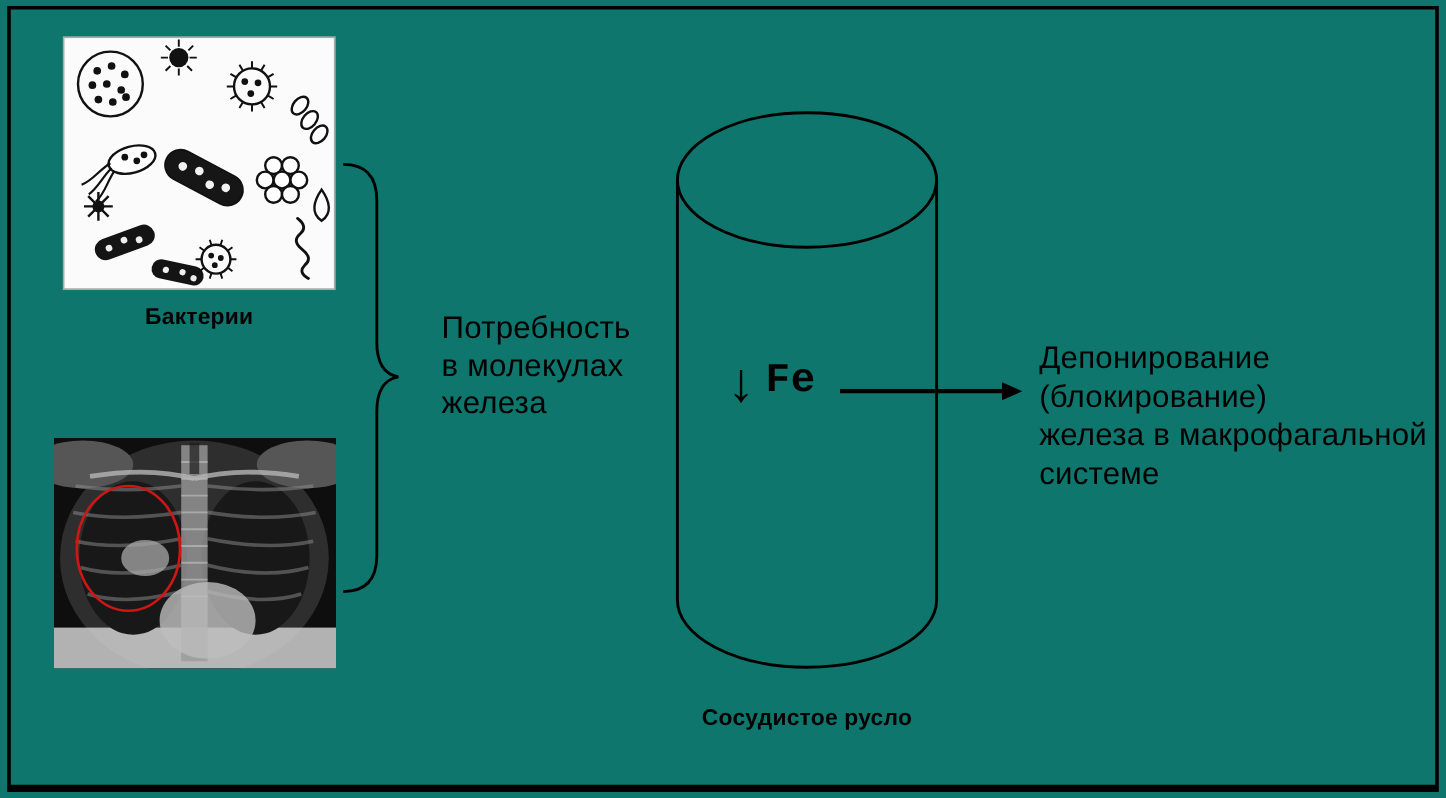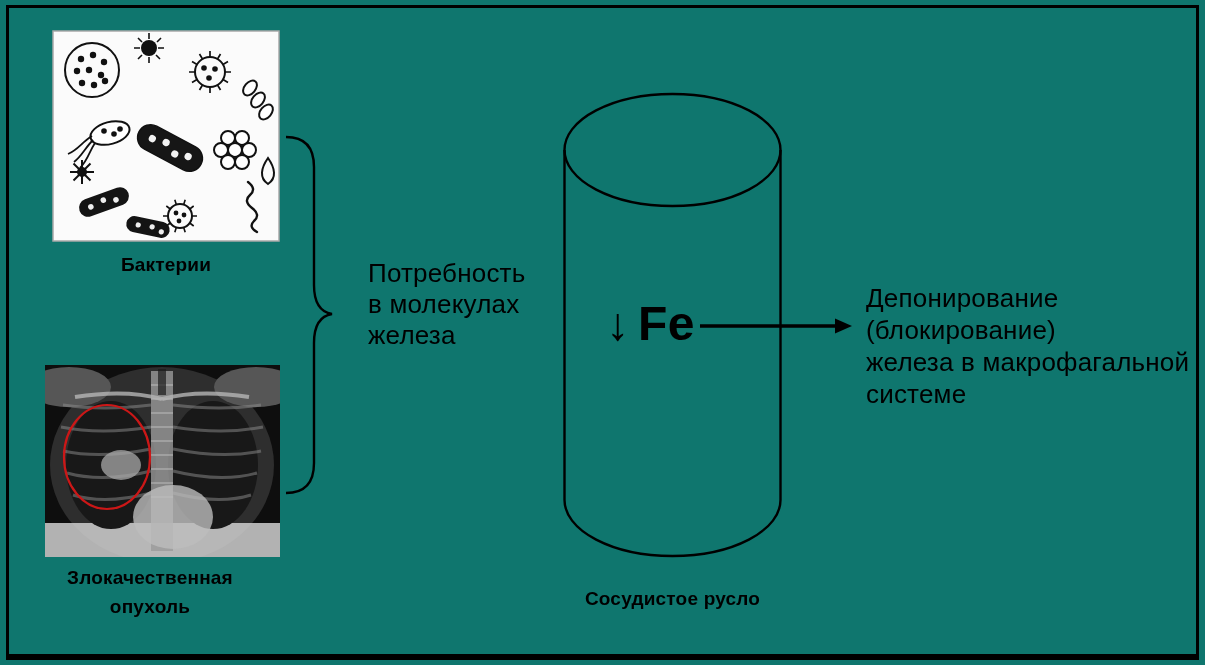--- a/index.html
+++ b/index.html
@@ -9,21 +9,21 @@
   .frame { position:absolute; left:6px; top:5px; right:6px; bottom:5px;
            border:3px solid #000; border-bottom-width:6px; }
   .abs { position:absolute; }
   .caption { font-weight:700; font-size:19px; line-height:29px; text-align:center;
              white-space:pre-line; letter-spacing:0.2px; }
   .sidetext { font-weight:400; font-size:26px; line-height:31px; text-align:left;
               white-space:pre-line; letter-spacing:0.2px; }
   .deposition { line-height:32px; }
   .fe-row { display:flex; align-items:center; }
   .fe-down { font-size:46px; font-weight:700; line-height:44px; }
-  .fe-sym { font-size:48px; font-weight:700; margin-left:9px; letter-spacing:0.5px; }
+  .fe-sym { font-size:34px; font-weight:700; margin-left:9px; letter-spacing:0.5px;font-family:Liberation Mono, monospace; }
 </style>
 </head>
 <body>
 
 <div class="stage">
   <div class="frame"></div>
 
   <svg class="abs" style="left:52px;top:30px" width="228" height="212" viewBox="0 0 228 212">
     <rect x="1" y="1" width="226" height="210" fill="#fbfbfb" stroke="#a9a9a9" stroke-width="1.5"></rect>
 
@@ -149,22 +149,20 @@
     <rect x="106" y="6" width="22" height="180" fill="#9a9a9a" opacity="0.8"></rect>
     <path d="M106 20 H128 M106 34 H128 M106 48 H128 M106 62 H128 M106 76 H128 M106 90 H128 M106 104 H128 M106 118 H128 M106 132 H128" stroke="#c9c9c9" stroke-width="1.6" opacity="0.55"></path>
     <rect x="113" y="4" width="8" height="26" fill="#1c1c1c" opacity="0.7"></rect>
     <path d="M117 34 Q80 24 30 32" stroke="#b5b5b5" stroke-width="4" fill="none" opacity="0.8"></path>
     <path d="M117 34 Q154 24 204 32" stroke="#b5b5b5" stroke-width="4" fill="none" opacity="0.8"></path>
     <ellipse cx="128" cy="152" rx="40" ry="32" fill="#bdbdbd" opacity="0.8"></ellipse>
     <ellipse cx="76" cy="100" rx="20" ry="15" fill="#a8a8a8" opacity="0.75"></ellipse>
     <ellipse cx="62" cy="92" rx="43" ry="52" fill="none" stroke="#cc1717" stroke-width="2.2"></ellipse>
   </svg>
 
-  <div class="abs caption" style="left:10px;top:563px;width:280px">Злокачественная
-опухоль</div>
 
   <svg class="abs" style="left:284px;top:133px" width="52" height="364" viewBox="0 0 52 364">
     <path d="M2 4 Q30 4 30 34 L30 152 Q30 178 48 181 Q30 184 30 210 L30 330 Q30 360 2 360" fill="none" stroke="#000" stroke-width="2.4"></path>
   </svg>
 
   <div class="abs sidetext" style="left:368px;top:258px;width:200px">Потребность
 в молекулах
 железа</div>
 
   <svg class="abs" style="left:561px;top:92px" width="223" height="468" viewBox="0 0 223 468">

